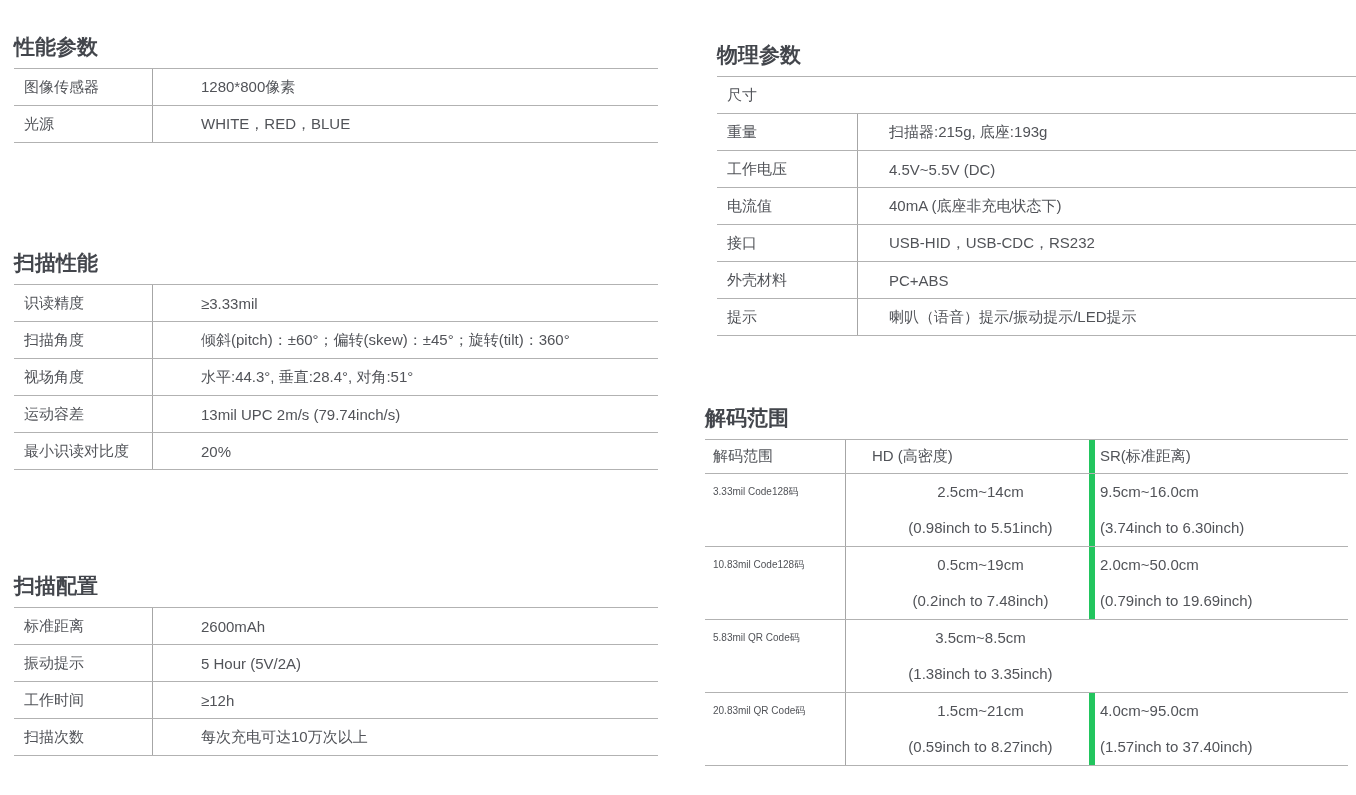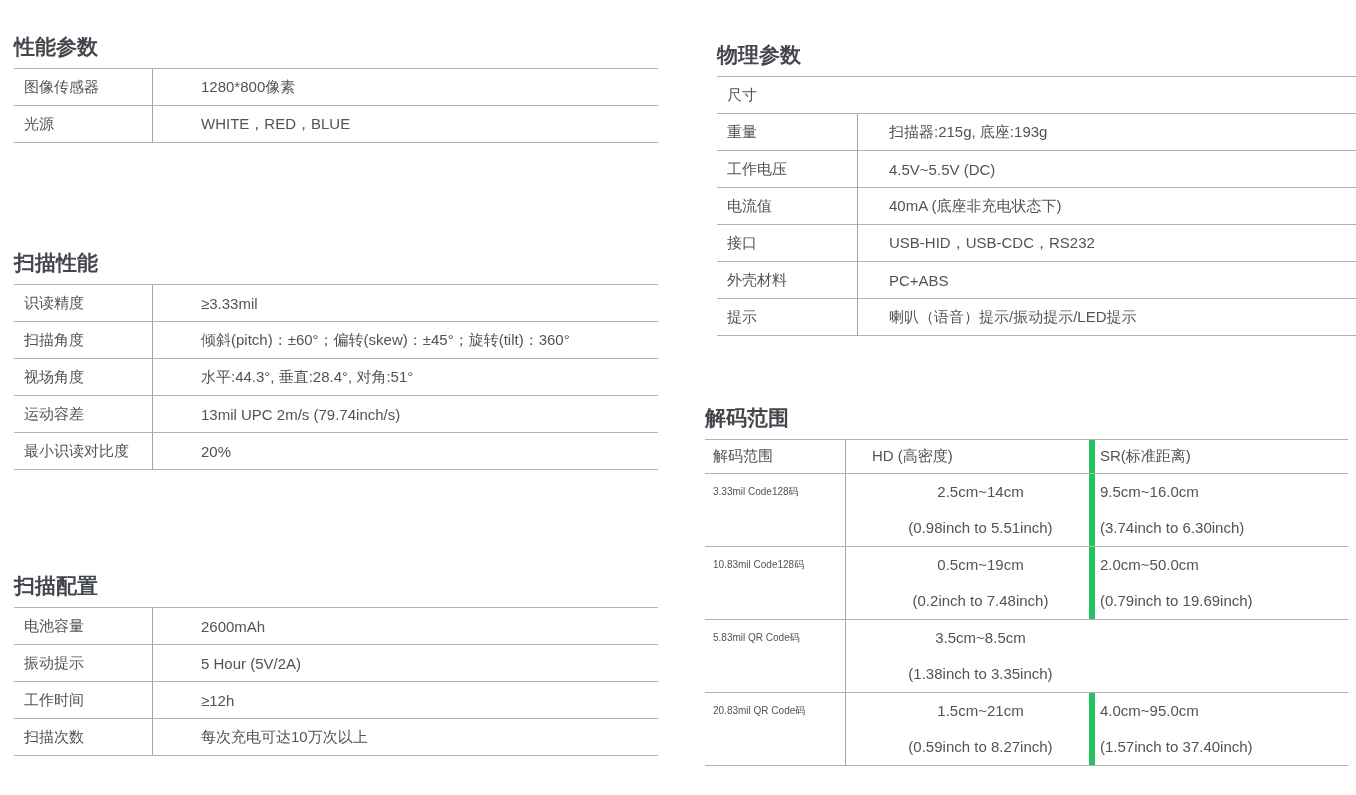--- a/index.html
+++ b/index.html
@@ -139,21 +139,21 @@
       <div class="kv-label">最小识读对比度</div>
       <div class="kv-value">20%</div>
     </div>
   </div>
 </div>
 
 <div class="section col-left" id="sec-scan-config">
   <h2 class="section-title">扫描配置</h2>
   <div class="kv-table">
     <div class="kv-row">
-      <div class="kv-label">电池容量</div>
+      <div class="kv-label">标准距离</div>
       <div class="kv-value">2600mAh</div>
     </div>
     <div class="kv-row">
       <div class="kv-label">振动提示</div>
       <div class="kv-value">5 Hour (5V/2A)</div>
     </div>
     <div class="kv-row">
       <div class="kv-label">工作时间</div>
       <div class="kv-value">≥12h</div>
     </div>

